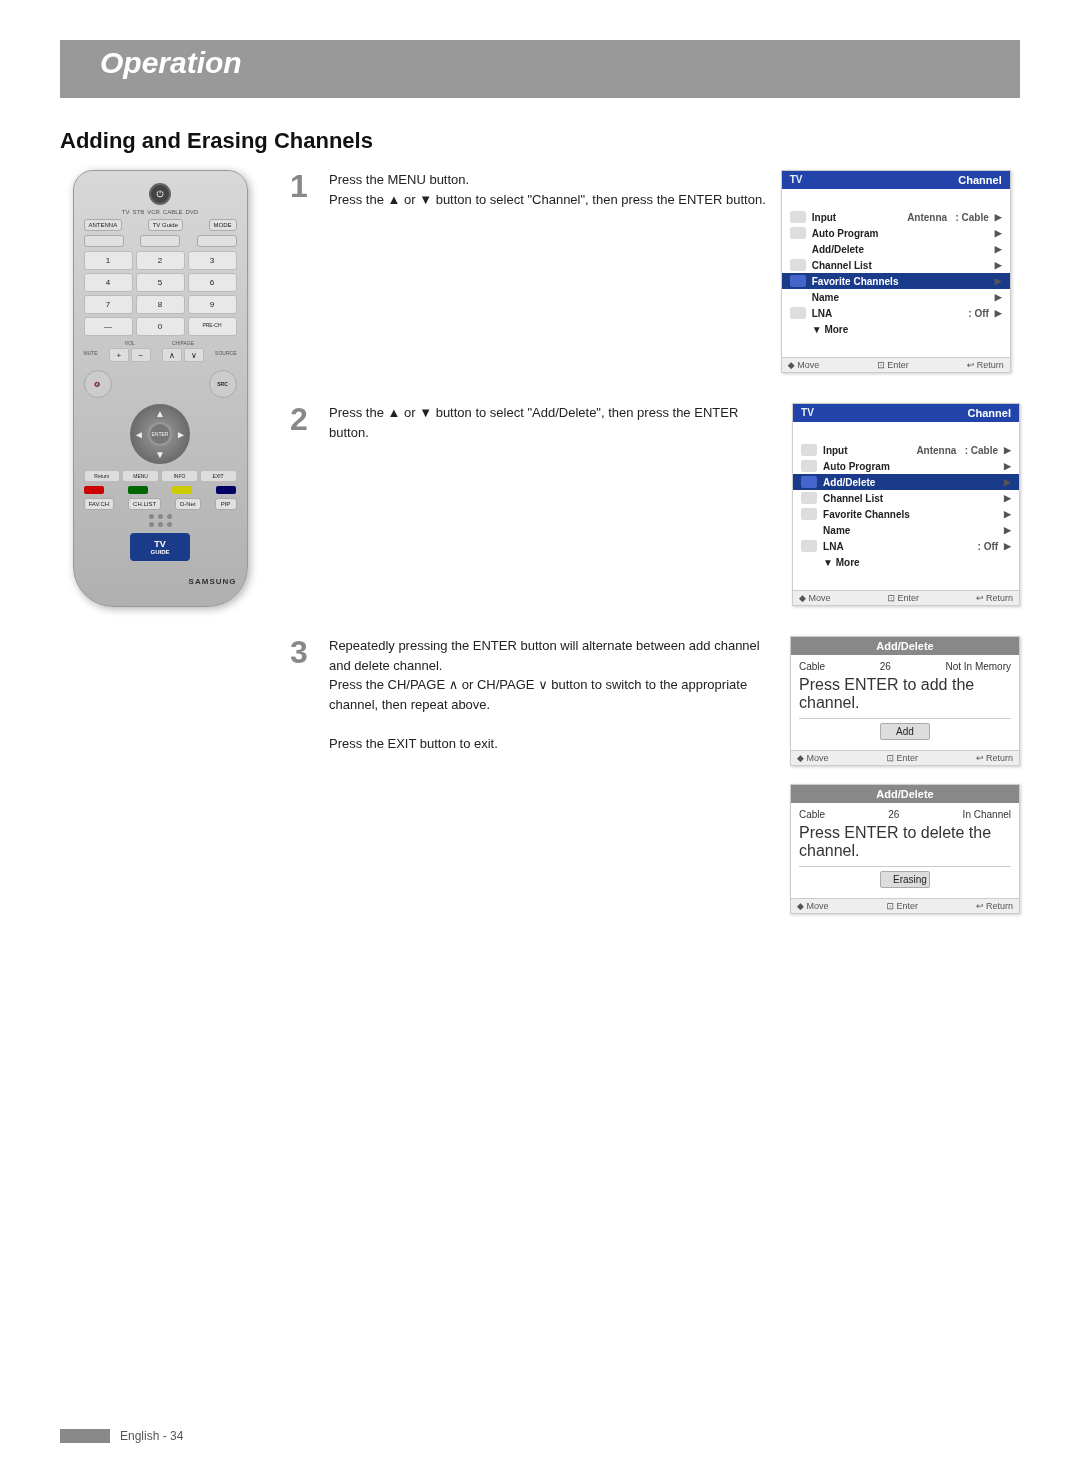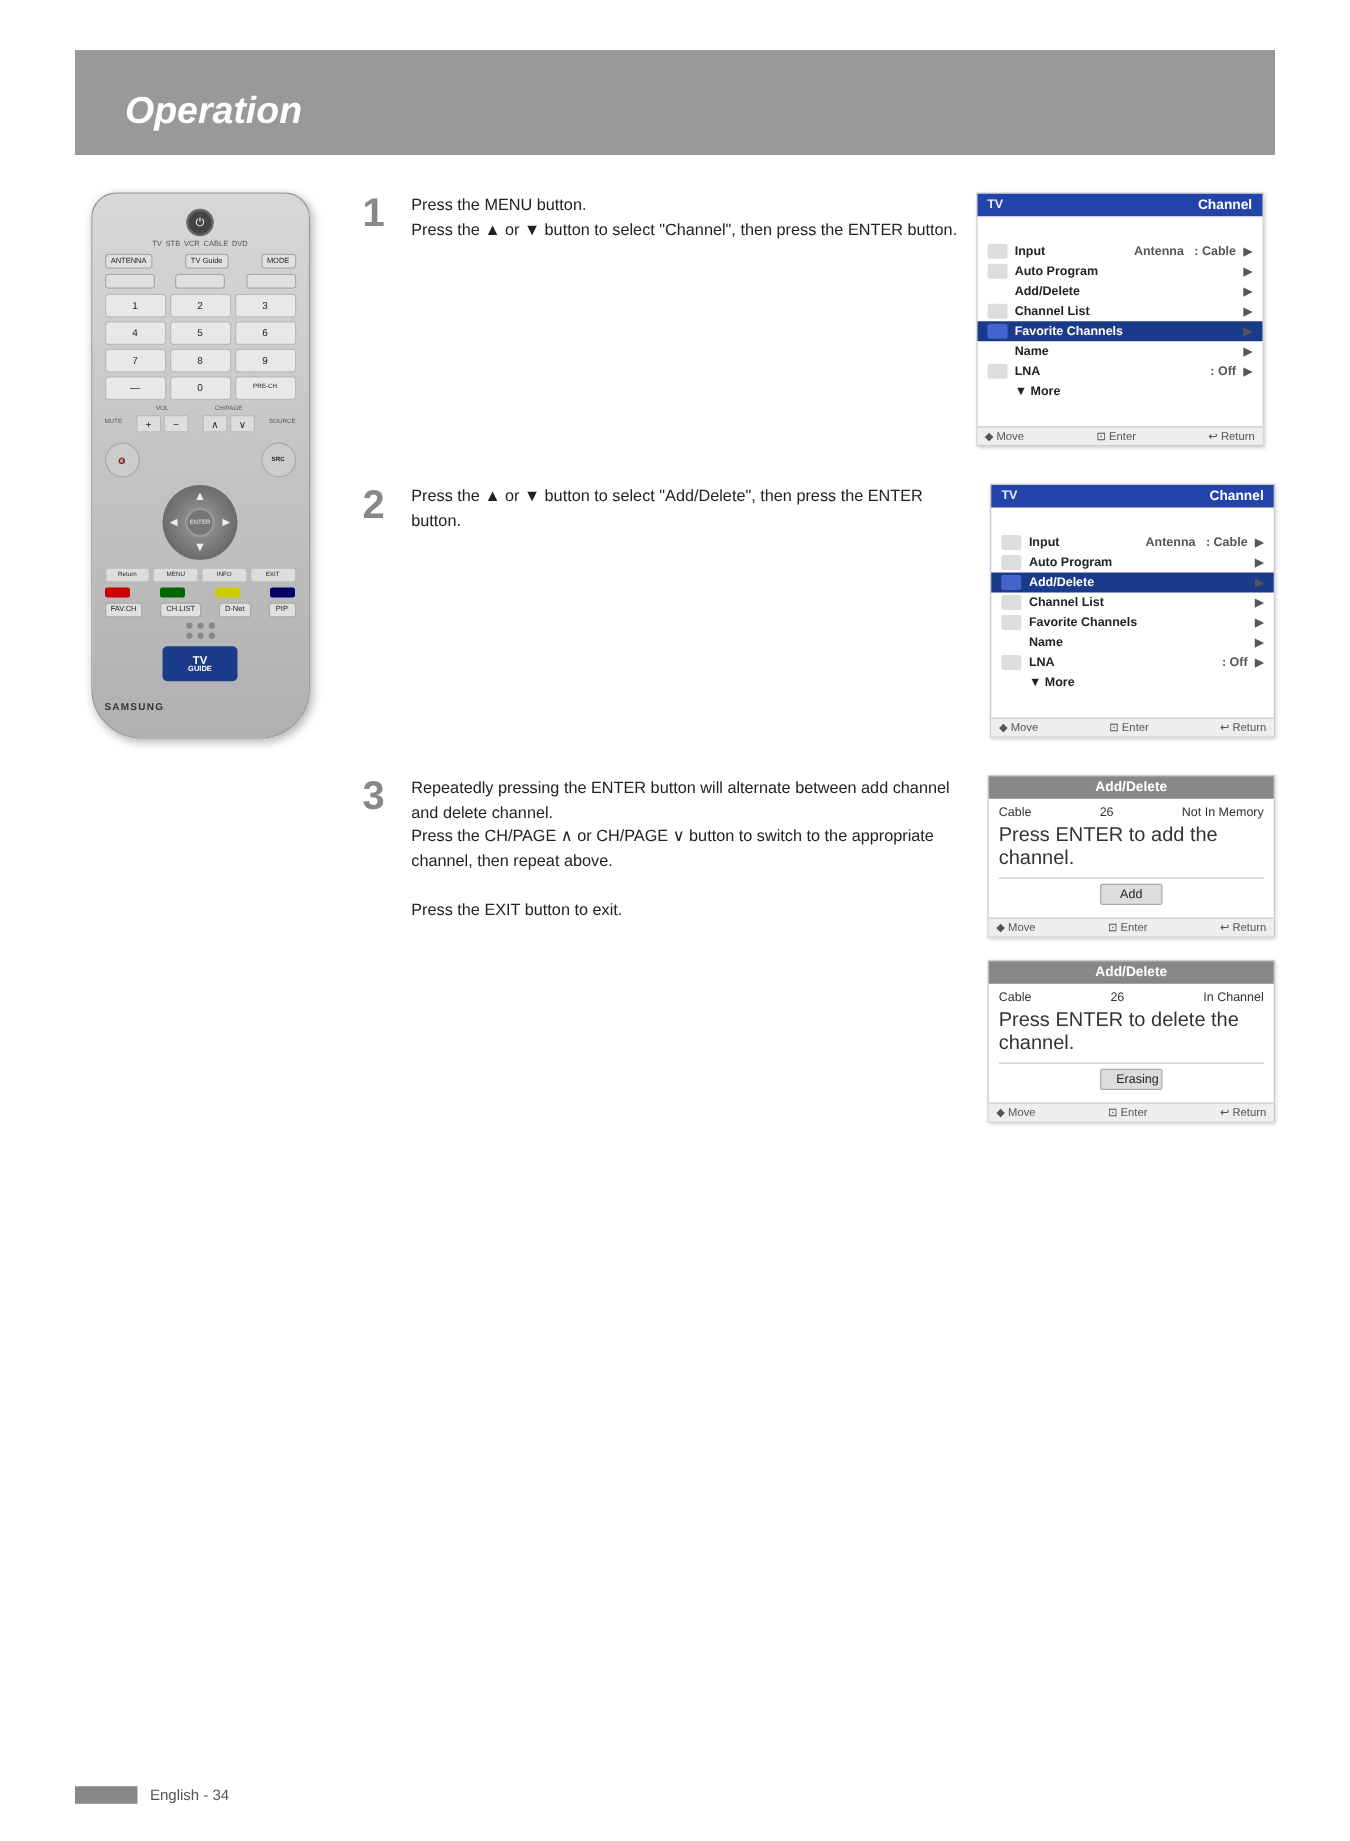--- a/index.html
+++ b/index.html
@@ -9,21 +9,21 @@
       background: #ffffff;
       font-family: Arial, sans-serif;
       font-size: 14px;
       color: #222;
       position: relative;
     }
 
     
     .page-header {
       background: #999;
-      padding: 32px 40px 18px 40px;
+      padding: 6px 40px 18px 40px;
       margin: 40px 60px 0 60px;
     }
     .page-header h1 {
       font-size: 30px;
       font-weight: bold;
       color: #fff;
       font-style: italic;
       font-family: Arial, sans-serif;
     }
 
@@ -67,21 +67,21 @@
       box-shadow: 2px 2px 8px rgba(0,0,0,0.3);
       font-size: 7px;
       color: #222;
     }
 
     .remote-brand {
       font-size: 8px;
       font-weight: bold;
       letter-spacing: 1px;
       color: #333;
-      text-align: left;
+      text-align: right;
       margin-top: 16px;
     }
 
     .power-btn {
       width: 22px;
       height: 22px;
       border-radius: 50%;
       background: #444;
       display: flex;
       align-items: center;
@@ -486,20 +486,21 @@
     }
   </style>
 </head>
 <body>
 
 <div class="page-header">
   <h1>Operation</h1>
 </div>
 
 <div class="page-content">
+  <h2 class="section-title">Adding and Erasing Channels</h2>
 
   <div class="main-layout">
 
     <div class="remote-container">
       <div class="remote">
 
         <div class="power-btn">⏻</div>
 
         <div class="mode-row">
           <span>TV</span>

